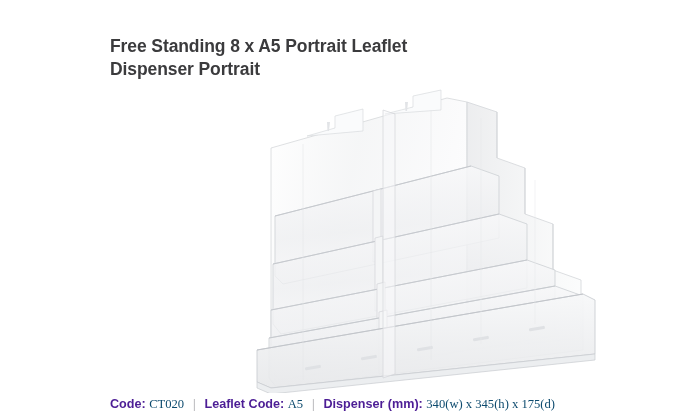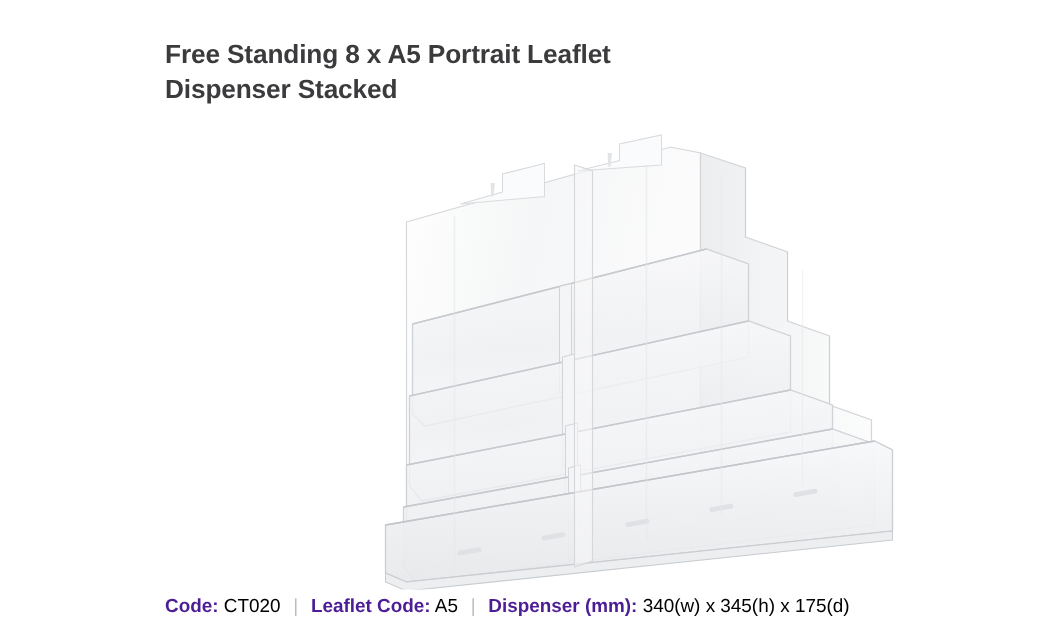--- a/index.html
+++ b/index.html
@@ -13,21 +13,21 @@
     position: relative;
     overflow: hidden;
     font-family: "Liberation Sans", sans-serif;
     -webkit-font-smoothing: antialiased;
   }
 
   
   .page-title {
     position: absolute;
     left: 110px;
-    top: 13px;
+    top: 23px;
     width: 420px;
     font-size: 17.5px;
     font-weight: bold;
     line-height: 23px;
     color: #3b3b3d;
     letter-spacing: -0.1px;
   }
   .page-title .line { display: block; white-space: pre; }
 
   
@@ -49,34 +49,35 @@
     line-height: 16px;
     color: #5d5d60;
     white-space: nowrap;
   }
   .spec-footer .spec-label {
     font-weight: bold;
     color: #4c1d95;
   }
   .spec-footer .spec-value {
     font-weight: normal;
-    color: #000000;
+    color: #0c4a6e;
+    font-family: Liberation Serif, serif;
   }
   .spec-footer .spec-sep {
     color: #bdbdc0;
     font-weight: normal;
     padding: 0 5px;
   }
 </style>
 </head>
 <body>
 
 <h1 class="page-title">
   <span class="line">Free Standing 8 x A5 Portrait Leaflet</span>
-  <span class="line">Dispenser Stacked</span>
+  <span class="line">Dispenser Portrait</span>
 </h1>
 
 <figure class="product-figure">
   <svg class="product-svg" viewBox="0 0 390 305" preserveAspectRatio="xMidYMid meet">
     <defs>
       <linearGradient id="panelG" x1="0" y1="0" x2="1" y2="0.3">
         <stop offset="0%" stop-color="#ffffff" stop-opacity="0.96"></stop>
         <stop offset="45%" stop-color="#f3f4f5" stop-opacity="0.80"></stop>
         <stop offset="100%" stop-color="#fcfcfd" stop-opacity="0.92"></stop>
       </linearGradient>

